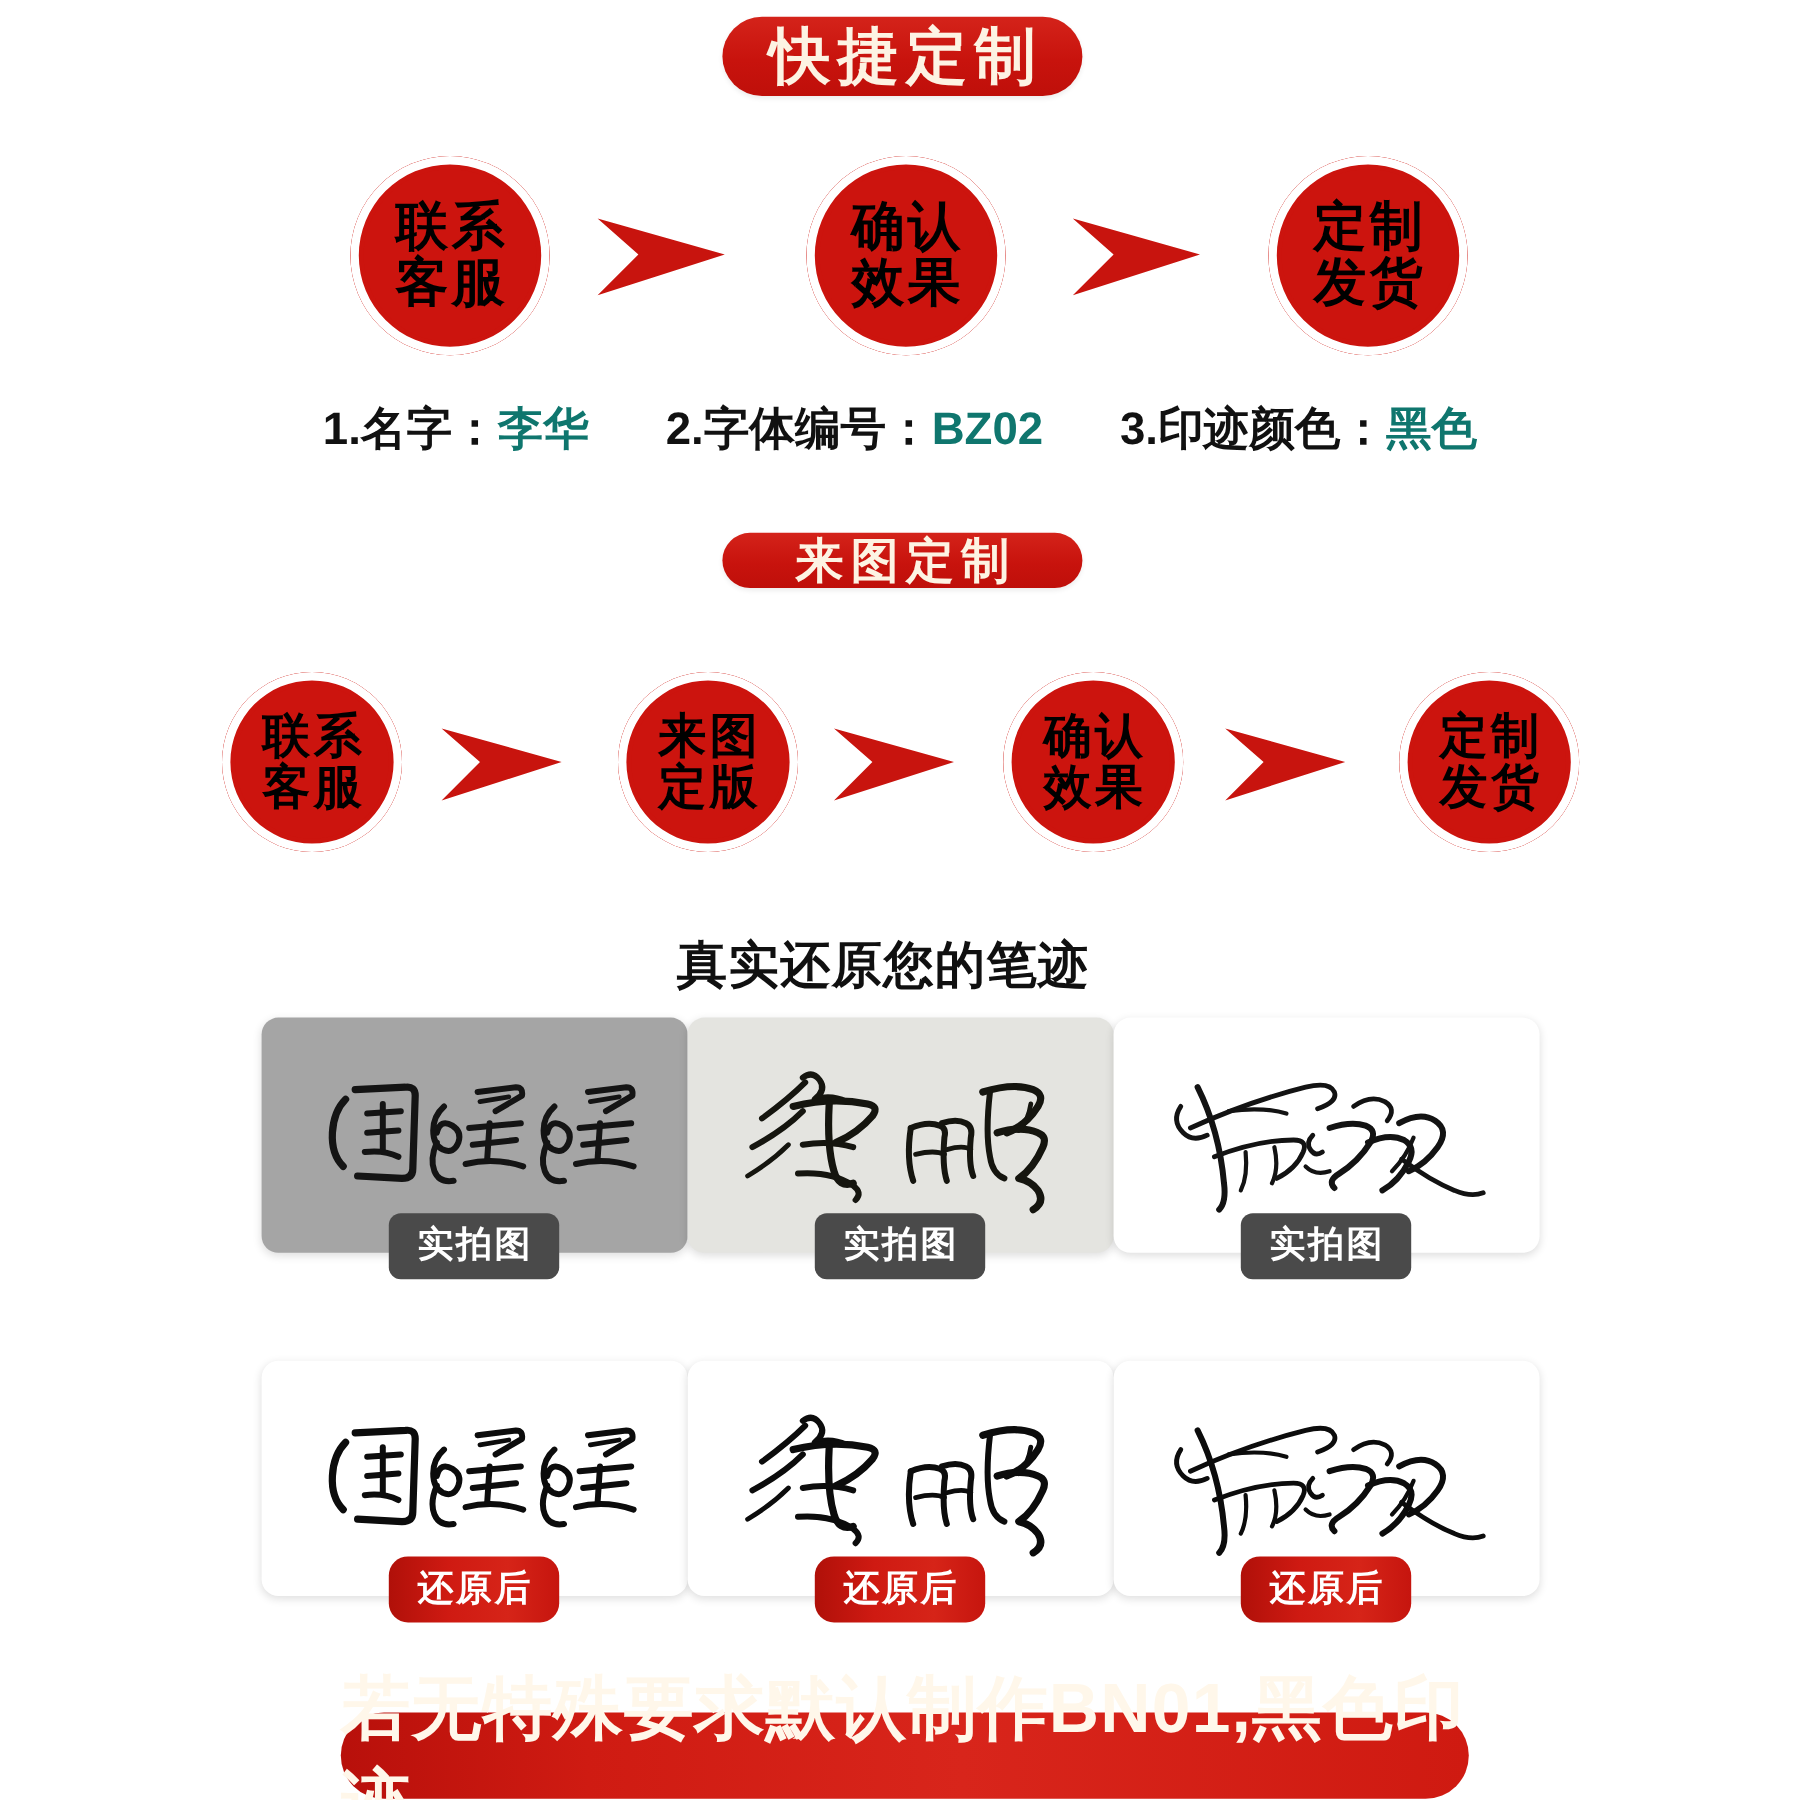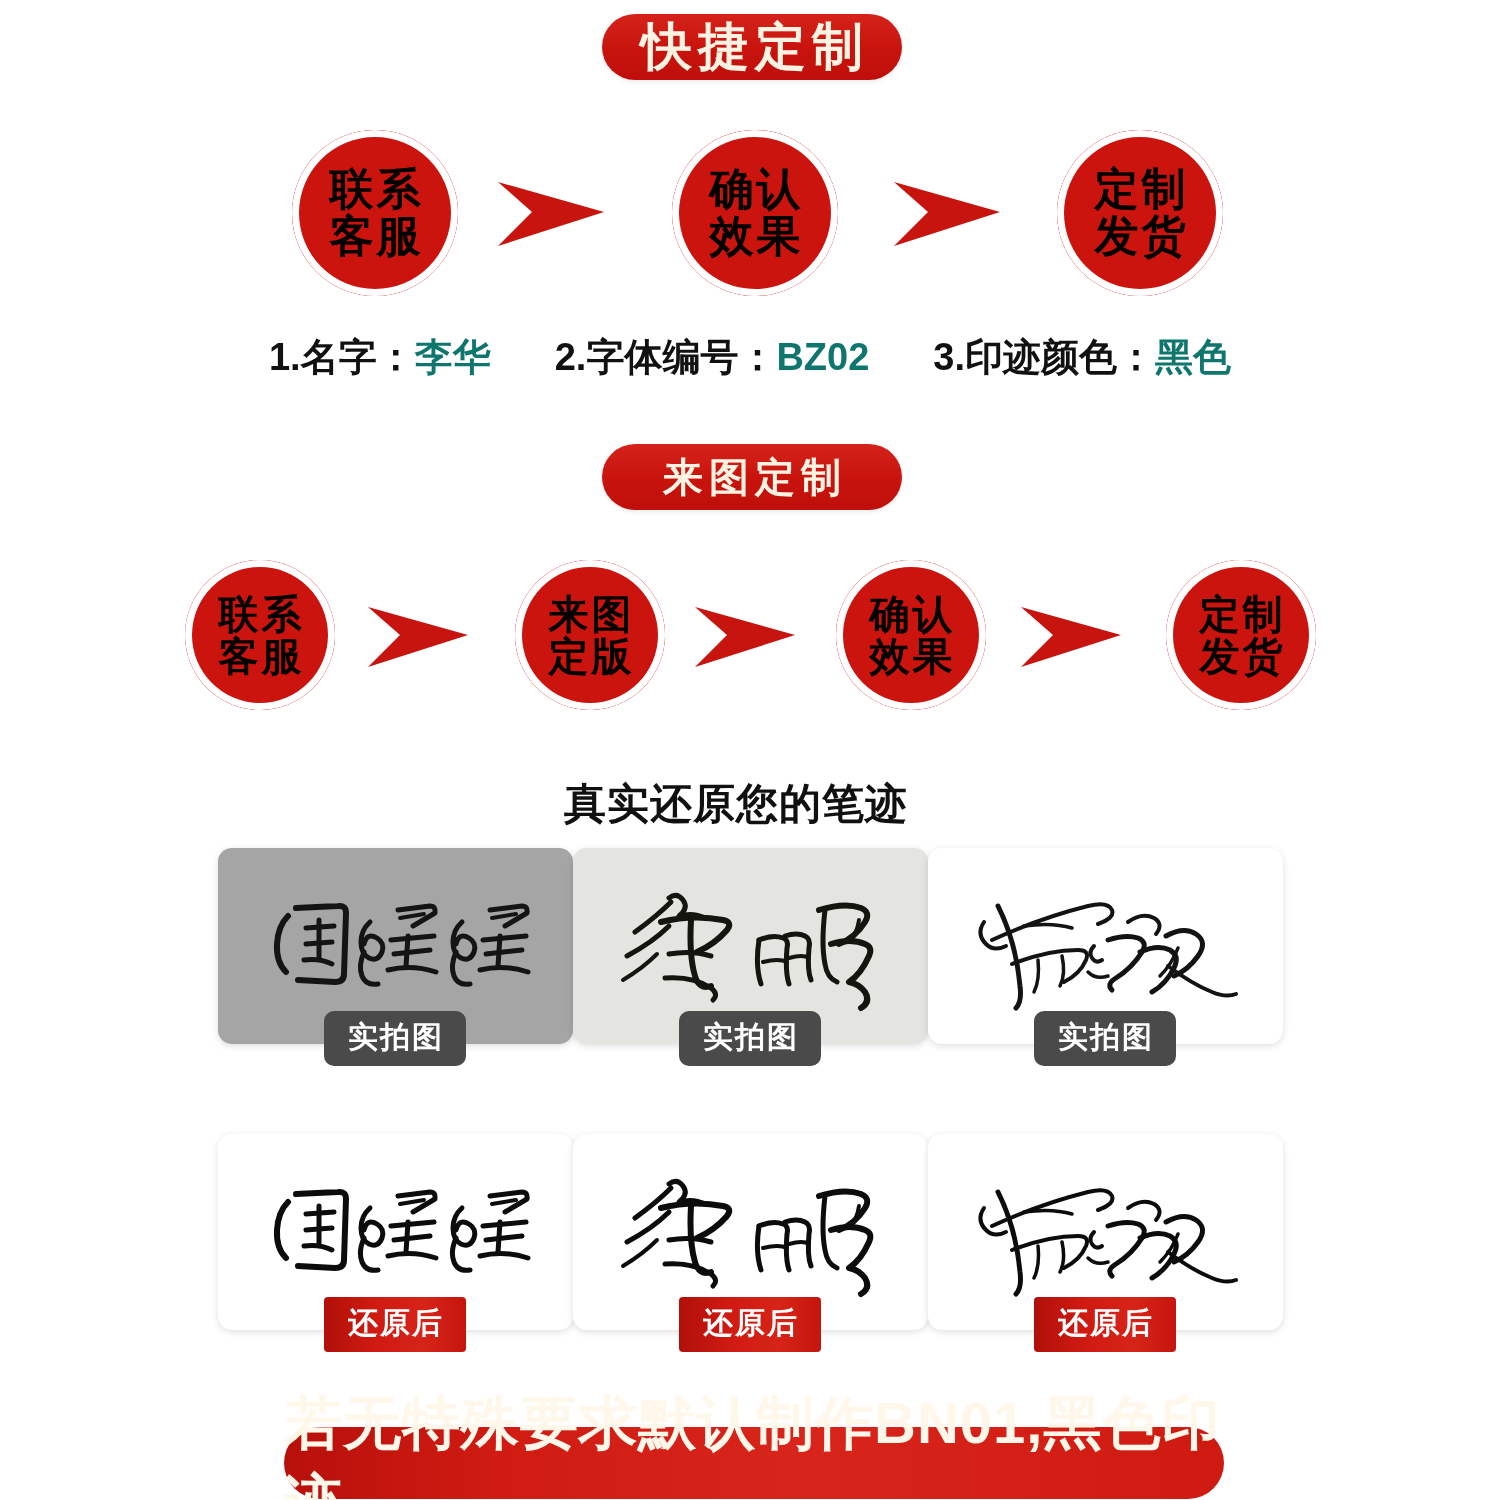--- a/index.html
+++ b/index.html
@@ -17,21 +17,21 @@
     display: flex; align-items: center; justify-content: center;
     background: linear-gradient(180deg, #d4231a 0%, #c8130d 55%, #bf0f0a 100%);
     border-radius: 999px;
     color: #fdf3e3;
     font-weight: bold;
     letter-spacing: 6px;
     text-indent: 6px;
     box-shadow: 0 2px 4px rgba(0,0,0,0.08);
   }
   #pill-kuaijie { left: 602px; top: 14px; width: 300px; height: 66px; font-size: 51px; }
-  #pill-laitu  { left: 602px; top: 444px; width: 300px; height: 66px; font-size: 40px; }
+  #pill-laitu  { left: 602px; top: 444px; width: 300px; height: 46px; font-size: 40px; }
 
   #pill-footer {
     position: absolute;
     left: 284px; top: 1427px; width: 940px; height: 72px;
     display: flex; align-items: center; justify-content: center;
     background: linear-gradient(90deg, #b8100b 0%, #cf1b12 22%, #d8251b 55%, #cf1a11 100%);
     border-radius: 999px;
     color: #fff7ea;
     font-size: 58px;
     font-weight: bold;
@@ -104,21 +104,21 @@
     padding: 6px 22px 8px 22px;
     border-radius: 10px;
     font-size: 30px; font-weight: bold;
     color: #ffffff;
     letter-spacing: 2px; text-indent: 2px;
     white-space: nowrap;
   }
   .badge.dark { background: #4a4a4a; }
   .badge.red  {
     background: linear-gradient(90deg, #b01009 0%, #cf1a12 35%, #d62418 70%, #c6150e 100%);
-    border-radius: 4px;
+    border-radius: 16px;
   }
 </style>
 </head>
 <body>
 
 <div class="page">
 
   <div class="pill" id="pill-kuaijie">快捷定制</div>
 
   <div class="row1">

